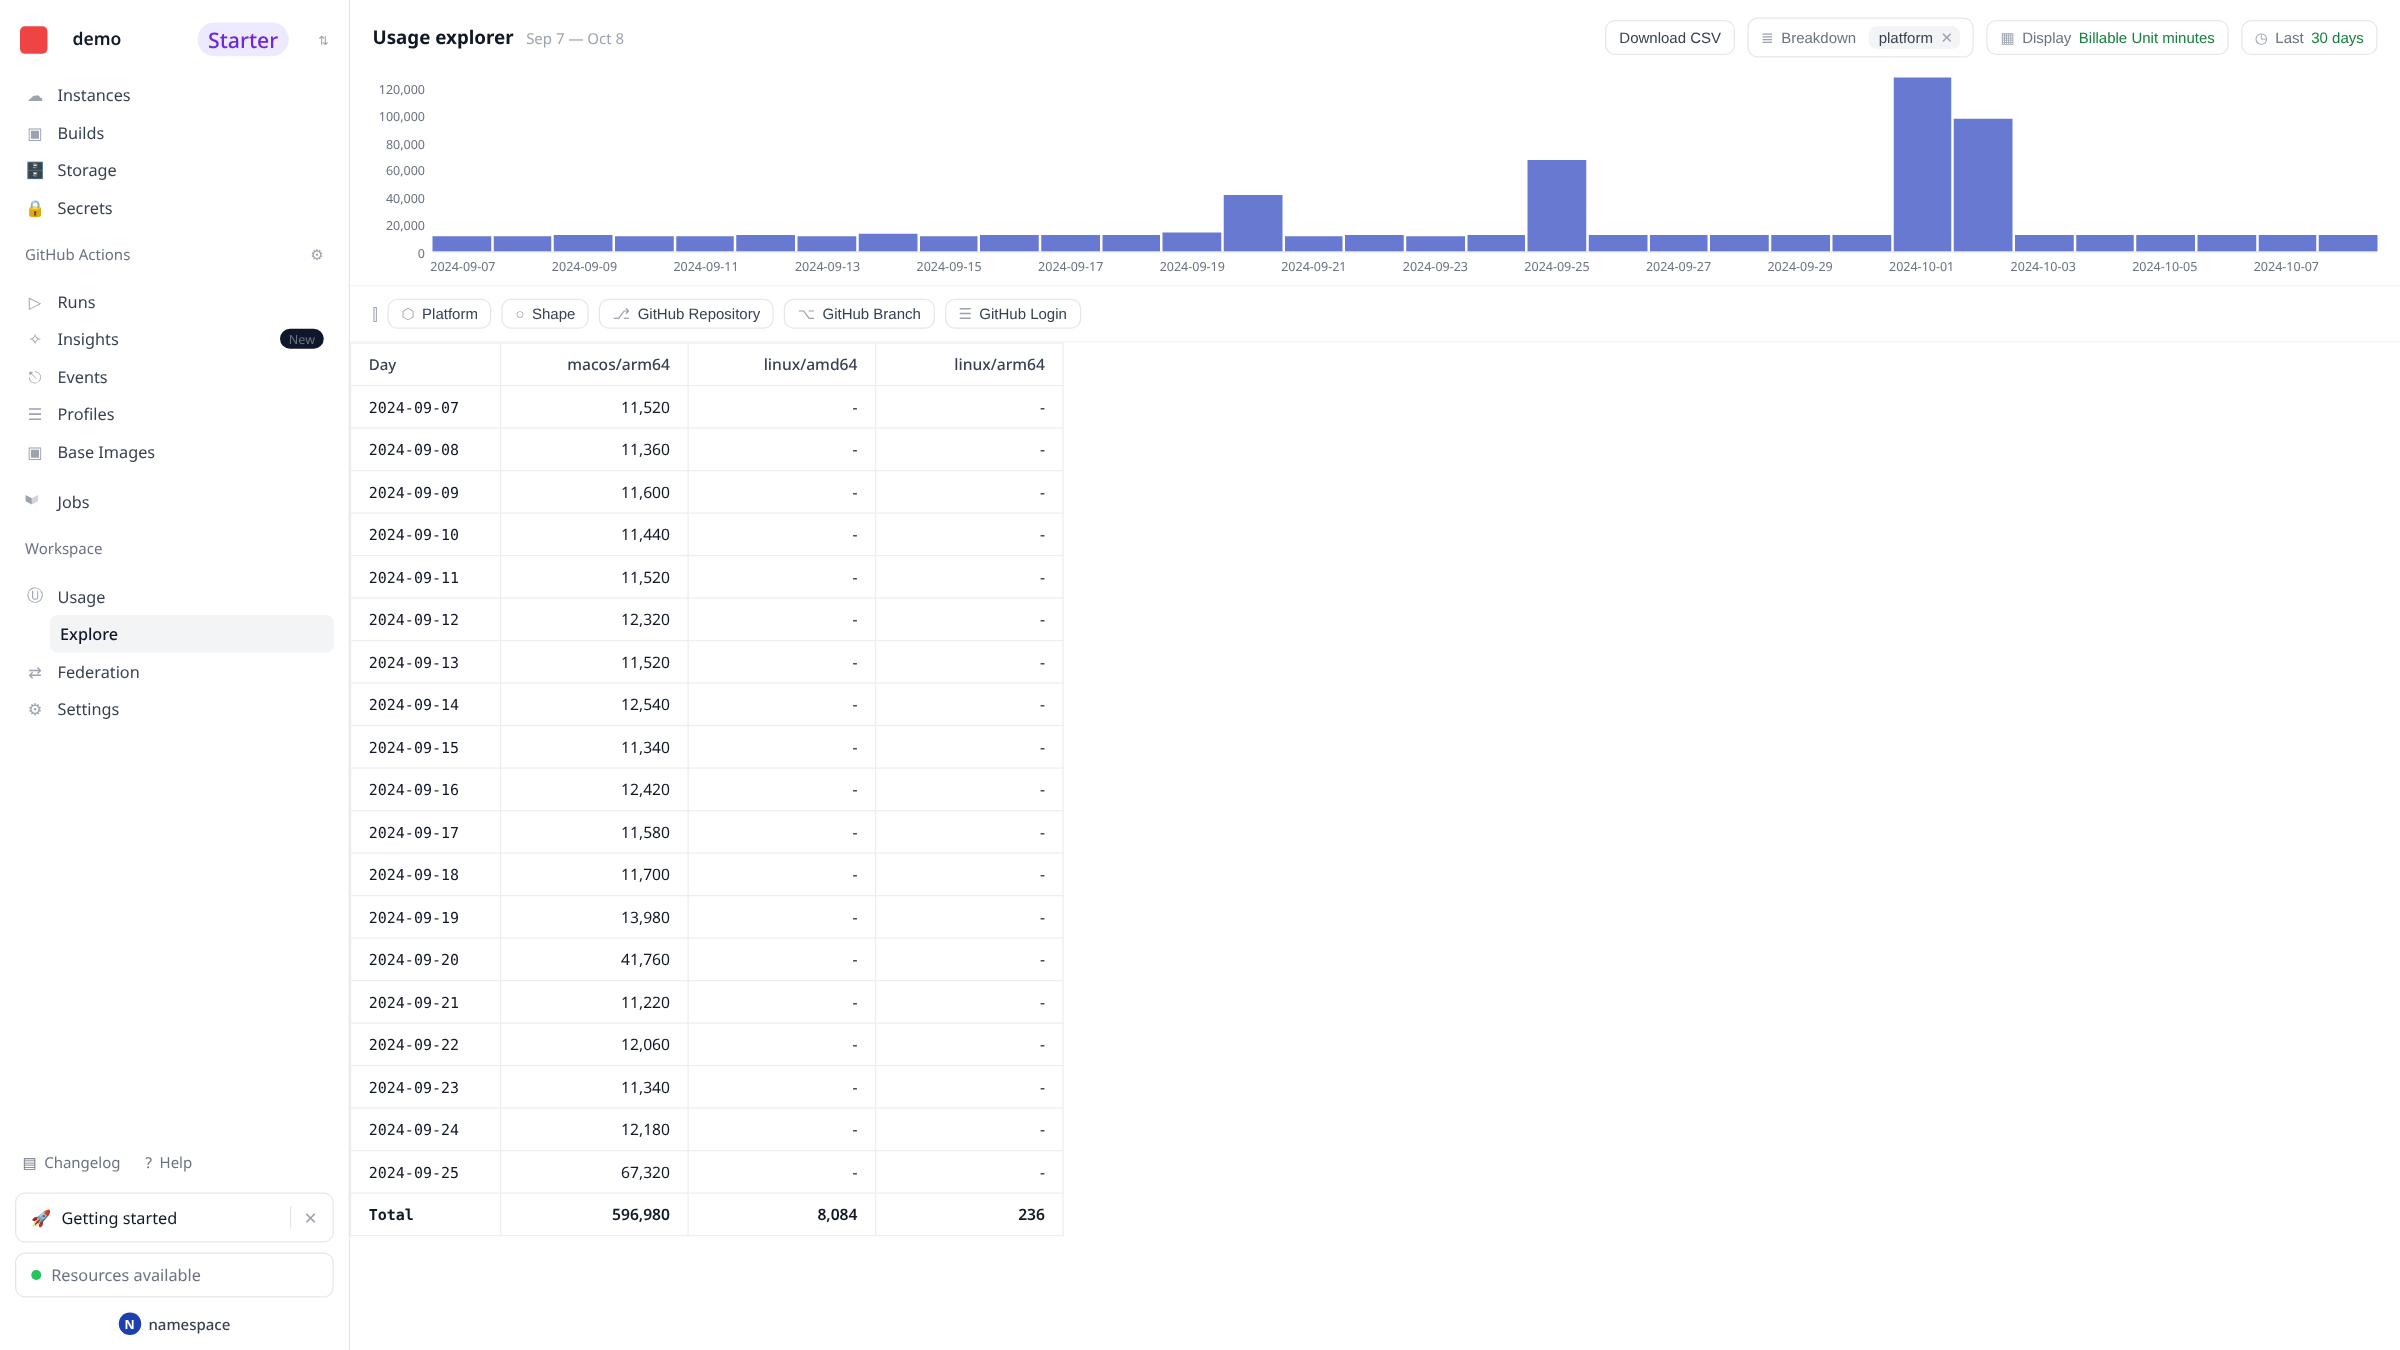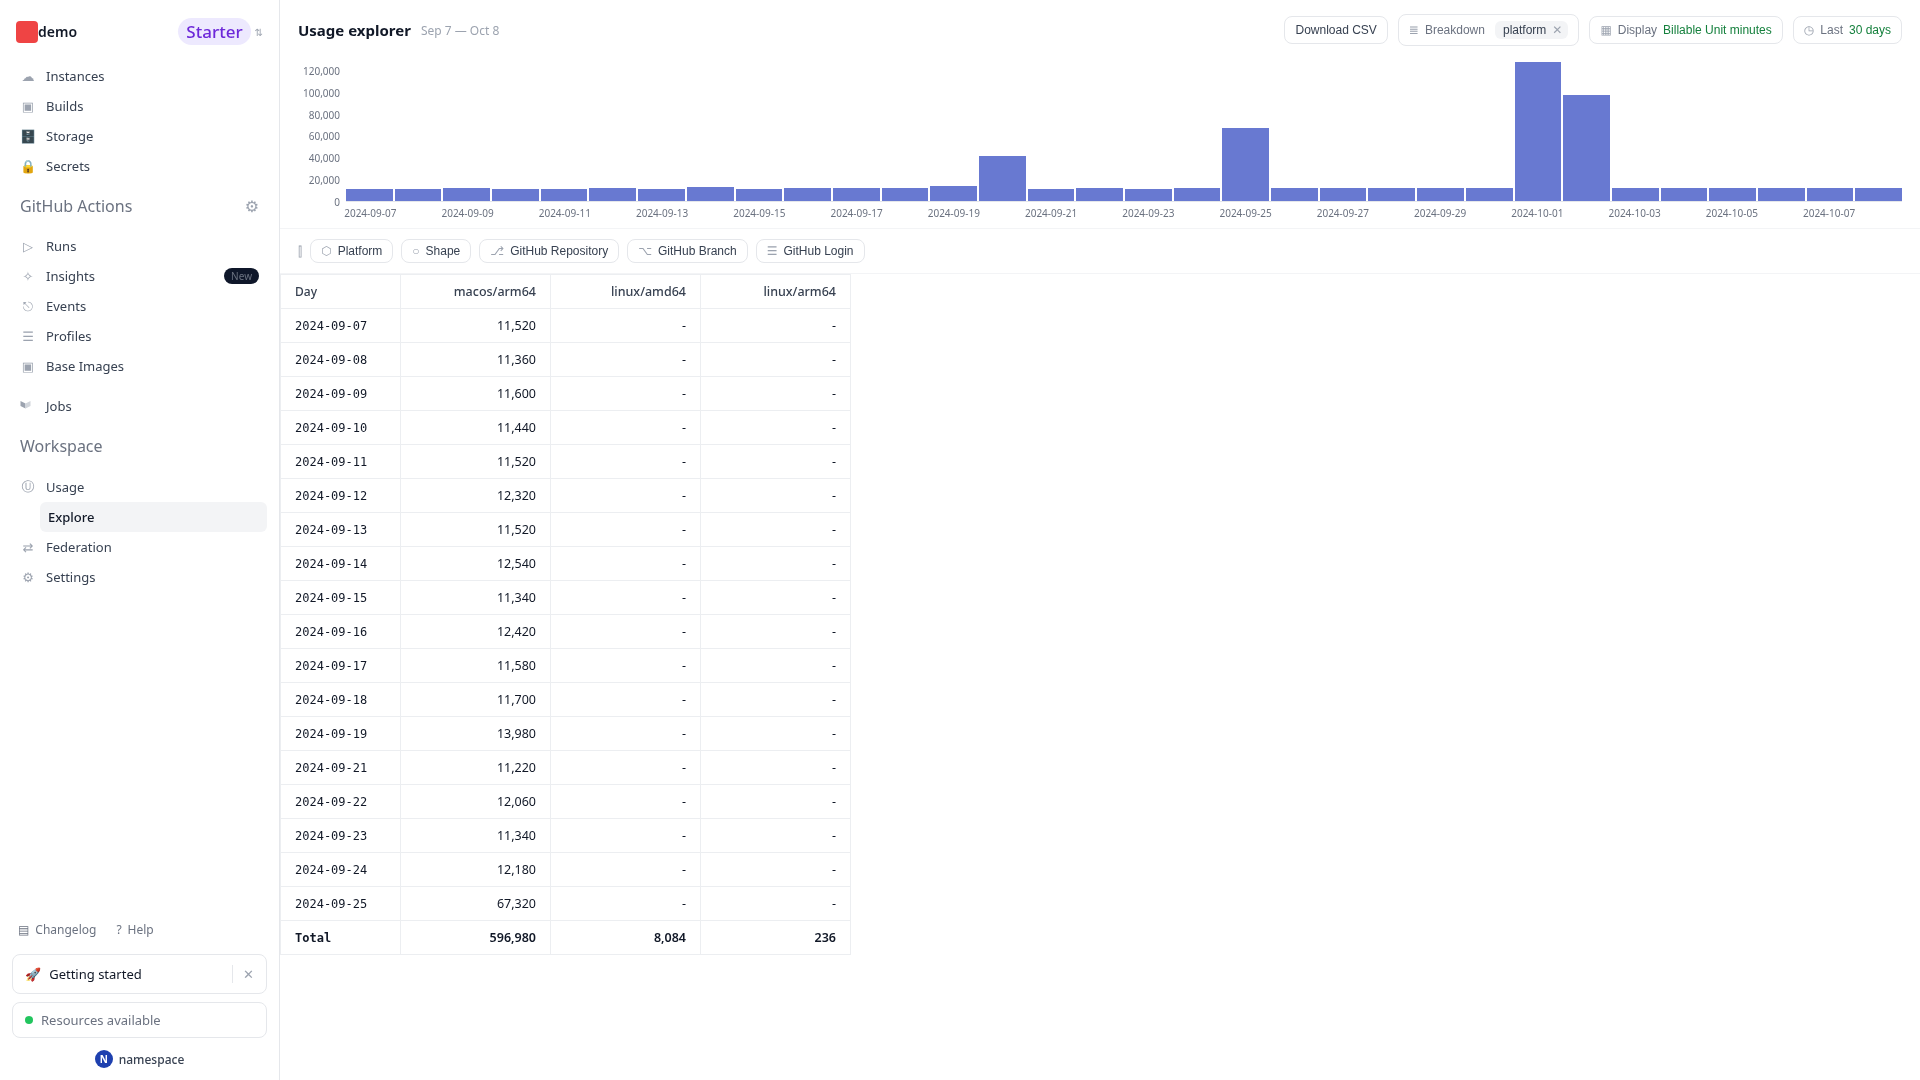--- a/index.html
+++ b/index.html
@@ -1,28 +1,28 @@
 <!DOCTYPE html>
 <html><head>
 <meta charset="utf-8">
 <style>
   * { box-sizing: border-box; }
   html, body { margin:0; padding:0; height:100%; font-family: ui-sans-serif, system-ui, -apple-system, "Segoe UI", Roboto, sans-serif; font-size:13px; color:#111827; background:#fff; }
   .app { display:flex; width:1920px; height:1080px; overflow:hidden; }
   
   .sidebar { width:280px; border-right:1px solid #e5e7eb; display:flex; flex-direction:column; padding:12px; }
-  .ws { display:flex; align-items:center; gap:0; padding:6px 4px; }
+  .ws { display:flex; align-items:center; gap:20px; padding:6px 4px; }
   .ws-logo { width:22px; height:22px; border-radius:4px; background:#ef4444; }
   .ws-name { font-weight:600; font-size:14px; flex:1; }
   .badge { background:#ede9fe; color:#6d28d9; border-radius:999px; padding:2px 8px; font-size:17px; font-weight:500; }
   .updown { color:#9ca3af; font-size:10px; margin-left:4px; }
   .nav { margin-top:10px; }
   .nav a, .nav-item { display:flex; align-items:center; gap:10px; padding:6px 8px; border-radius:6px; color:#374151; text-decoration:none; font-size:13px; cursor:pointer; }
   .nav-item .ico { width:16px; text-align:center; color:#9ca3af; flex:none; }
-  .section-label { font-size:16px; color:#6b7280; padding:14px 8px 4px; display:flex; align-items:center; justify-content:space-between;text-align:right; }
+  .section-label { font-size:12px; color:#6b7280; padding:14px 8px 4px; display:flex; align-items:center; justify-content:space-between;text-align:right; }
   .gear { color:#9ca3af; }
   .pill-new { background:#0f172a; color:#6b7280; border-radius:999px; padding:1px 7px; font-size:10px; margin-left:auto; }
   .sub { padding-left:28px; }
   .sub .nav-item.active { background:#f3f4f6; font-weight:500; color:#111827; }
   .bk-ico { width:16px; height:10px; display:inline-block; }
   .sidebar-spacer { flex:1; }
   .footer-row { display:flex; gap:8px; padding:4px 0; }
   .footer-link { display:flex; align-items:center; gap:6px; color:#6b7280; font-size:12px; cursor:pointer; padding:4px 6px; }
   .card { border:1px solid #e5e7eb; border-radius:8px; padding:10px 12px; display:flex; align-items:center; gap:8px; margin-top:8px; }
   .card.small { padding:8px 12px; }
@@ -397,20 +397,26 @@
               <td class="num">-</td>
               <td class="num">-</td>
             </tr>
             <tr>
               <td class="day">2024-09-19</td>
               <td class="num">13,980</td>
               <td class="num">-</td>
               <td class="num">-</td>
             </tr>
             <tr>
+              <td class="day">2024-09-20</td>
+              <td class="num">41,760</td>
+              <td class="num">-</td>
+              <td class="num">-</td>
+            </tr>
+            <tr>
               <td class="day">2024-09-21</td>
               <td class="num">11,220</td>
               <td class="num">-</td>
               <td class="num">-</td>
             </tr>
             <tr>
               <td class="day">2024-09-22</td>
               <td class="num">12,060</td>
               <td class="num">-</td>
               <td class="num">-</td>

